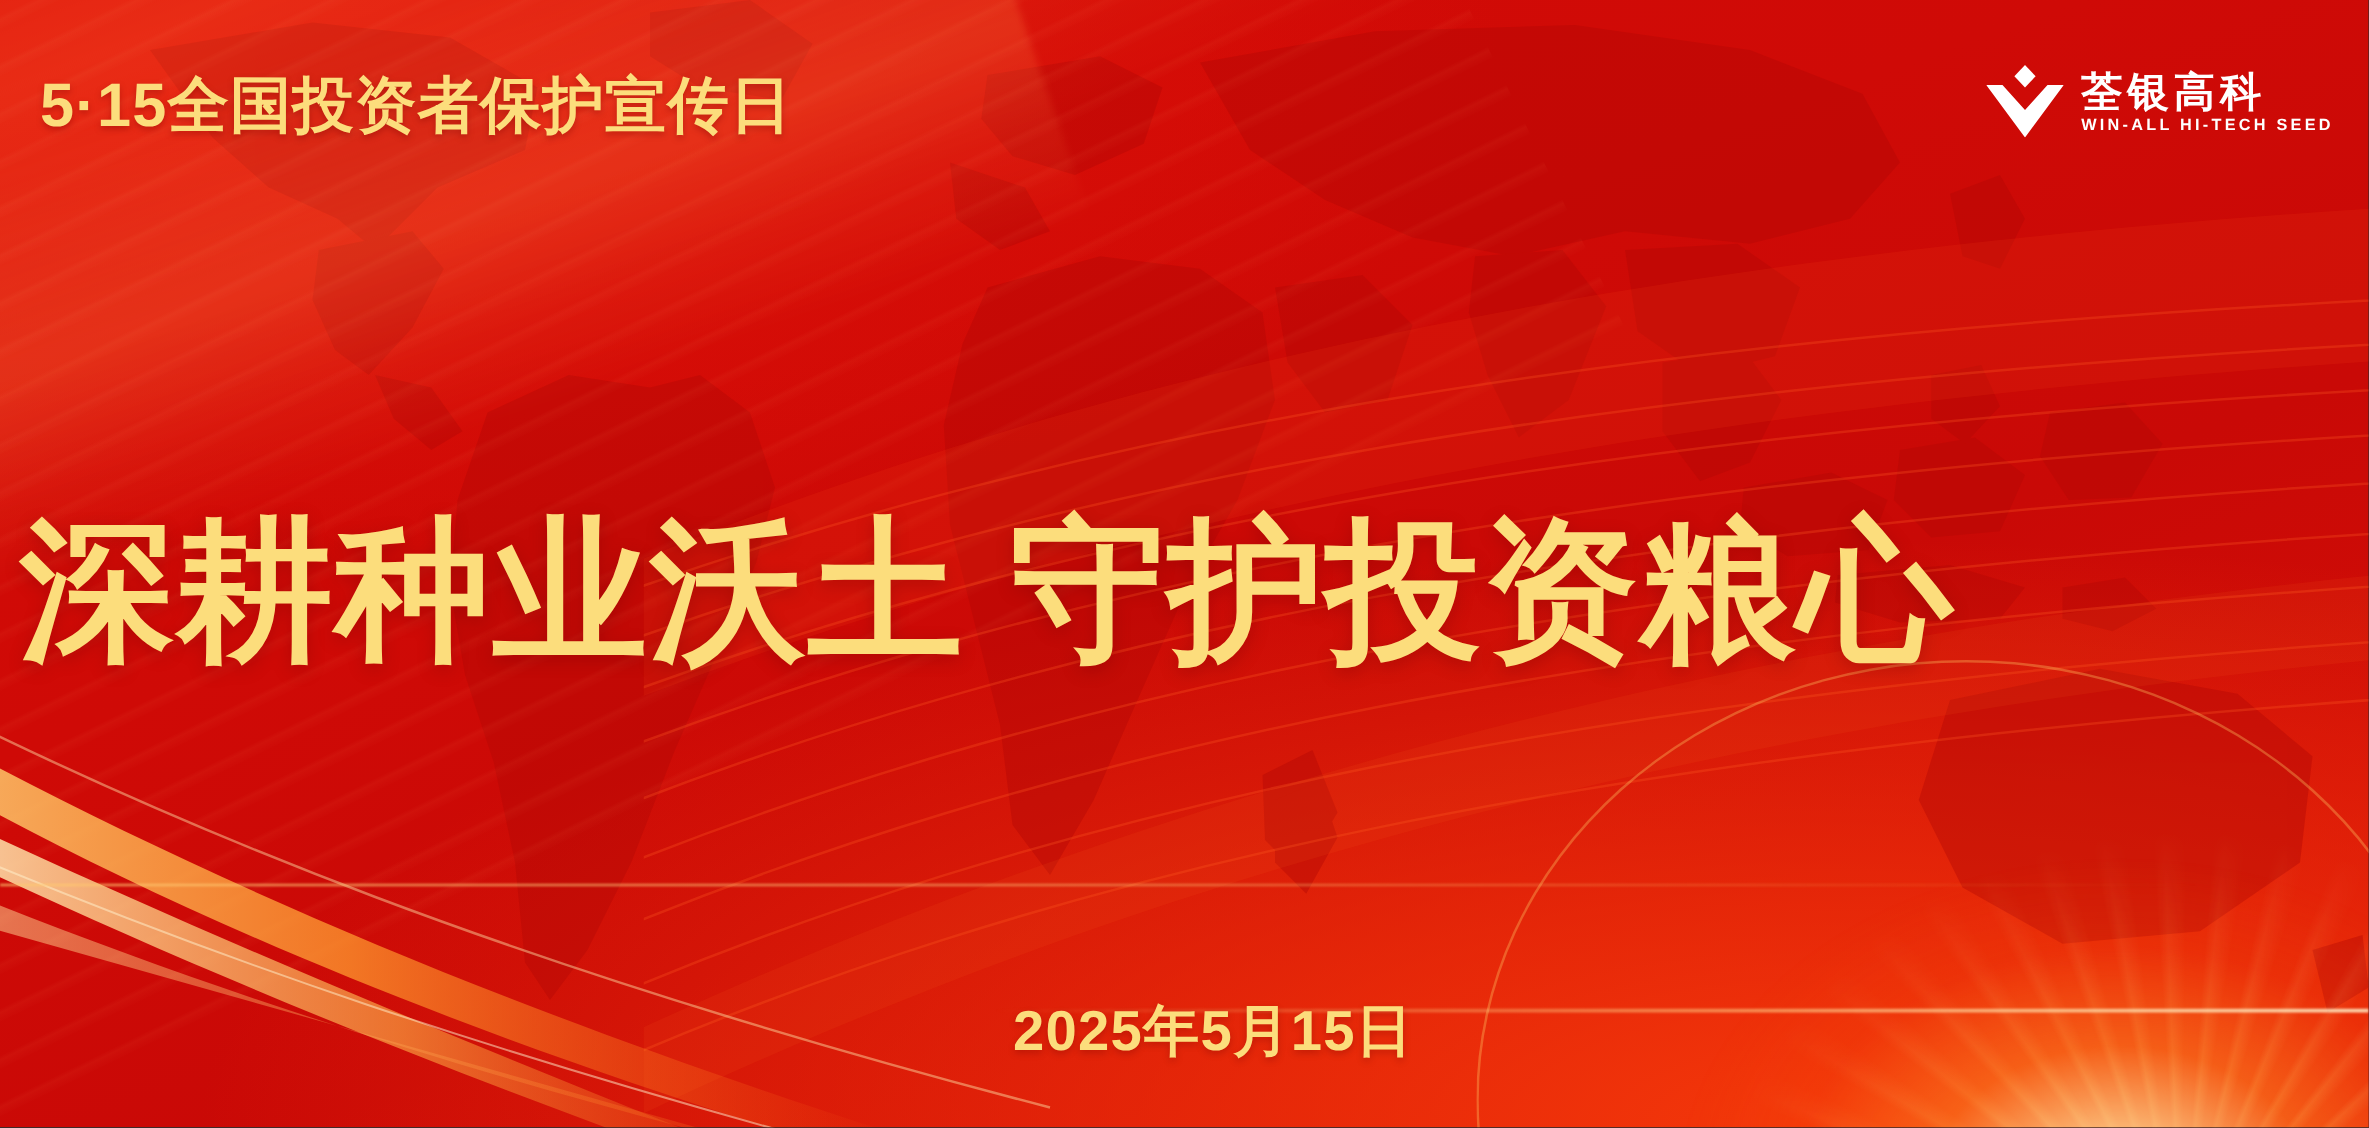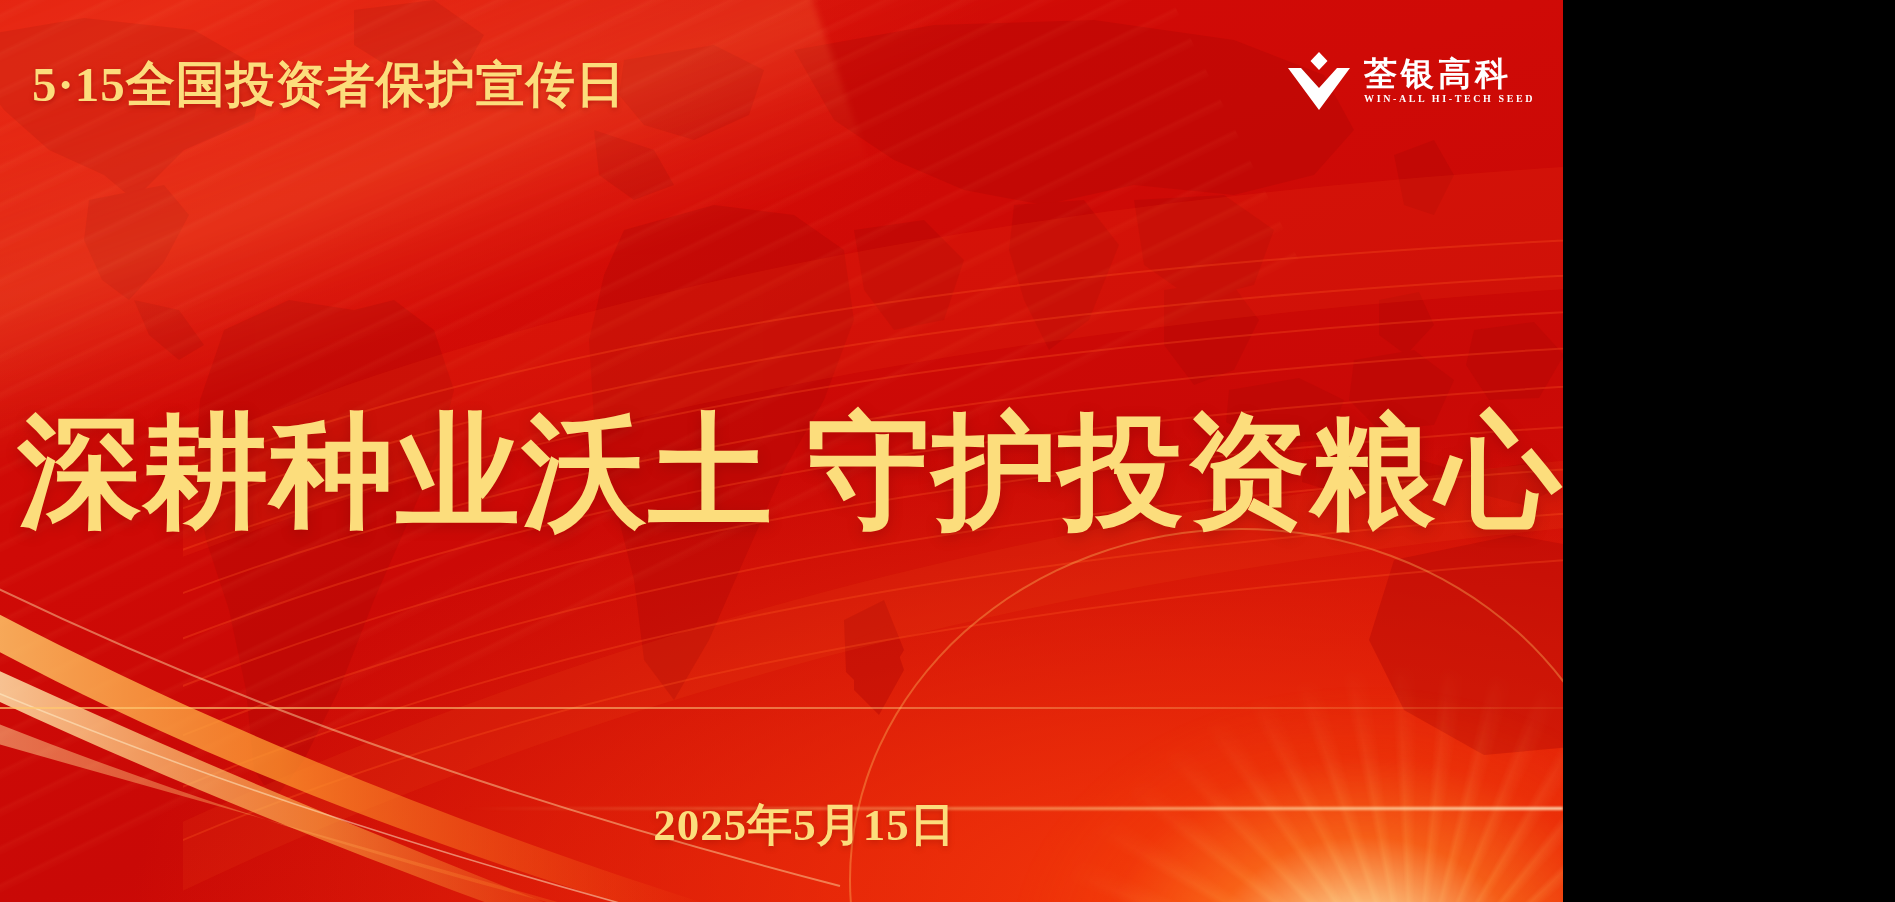--- a/index.html
+++ b/index.html
@@ -3,24 +3,24 @@
 <meta charset="utf-8">
 <title>Investor Protection Banner</title>
 <style>
   html, body {
     margin: 0;
     padding: 0;
     background: #000;
   }
   .banner {
     position: relative;
-    width: 1563px;
+    width: 1895px;
     height: 902px;
     overflow: hidden;
-    font-family: Liberation Serif, serif;
+    font-family: Liberation Sans, sans-serif;
     background: #404040;
   }
 
   
   .bg-base {
     position: absolute;
     inset: 0;
     background:
       radial-gradient(ellipse 120% 90% at 78% 100%, #f4380a 0%, rgba(230,30,6,0) 58%),
       radial-gradient(ellipse 90% 70% at 8% 6%, #e01208 0%, rgba(208,10,6,0) 62%),
@@ -167,33 +167,33 @@
   .logo-mark svg { width: 100%; height: 100%; display: block; }
   .logo-text { display: flex; flex-direction: column; gap: 3px; }
   .logo-cn {
     font-size: 33px;
     font-weight: 700;
     color: #ffffff;
     letter-spacing: 4px;
     line-height: 1;
   }
   .logo-en {
-    font-size: 10px;
+    font-size: 13px;
     font-weight: 700;
     color: #ffffff;
     letter-spacing: 2.6px;
     line-height: 1;
     white-space: nowrap;
   }
 
   .headline {
     position: absolute;
     left: 0; right: 0;
     top: 405px;
-    text-align: right;
+    text-align: left;
     font-size: 124px;
     font-weight: 700;
     color: #fcdd7c;
     letter-spacing: 2px;
     line-height: 1.1;
     white-space: nowrap;
     text-shadow: 0 4px 14px rgba(110,0,0,.30);
     padding-left: 16px;
   }
 

